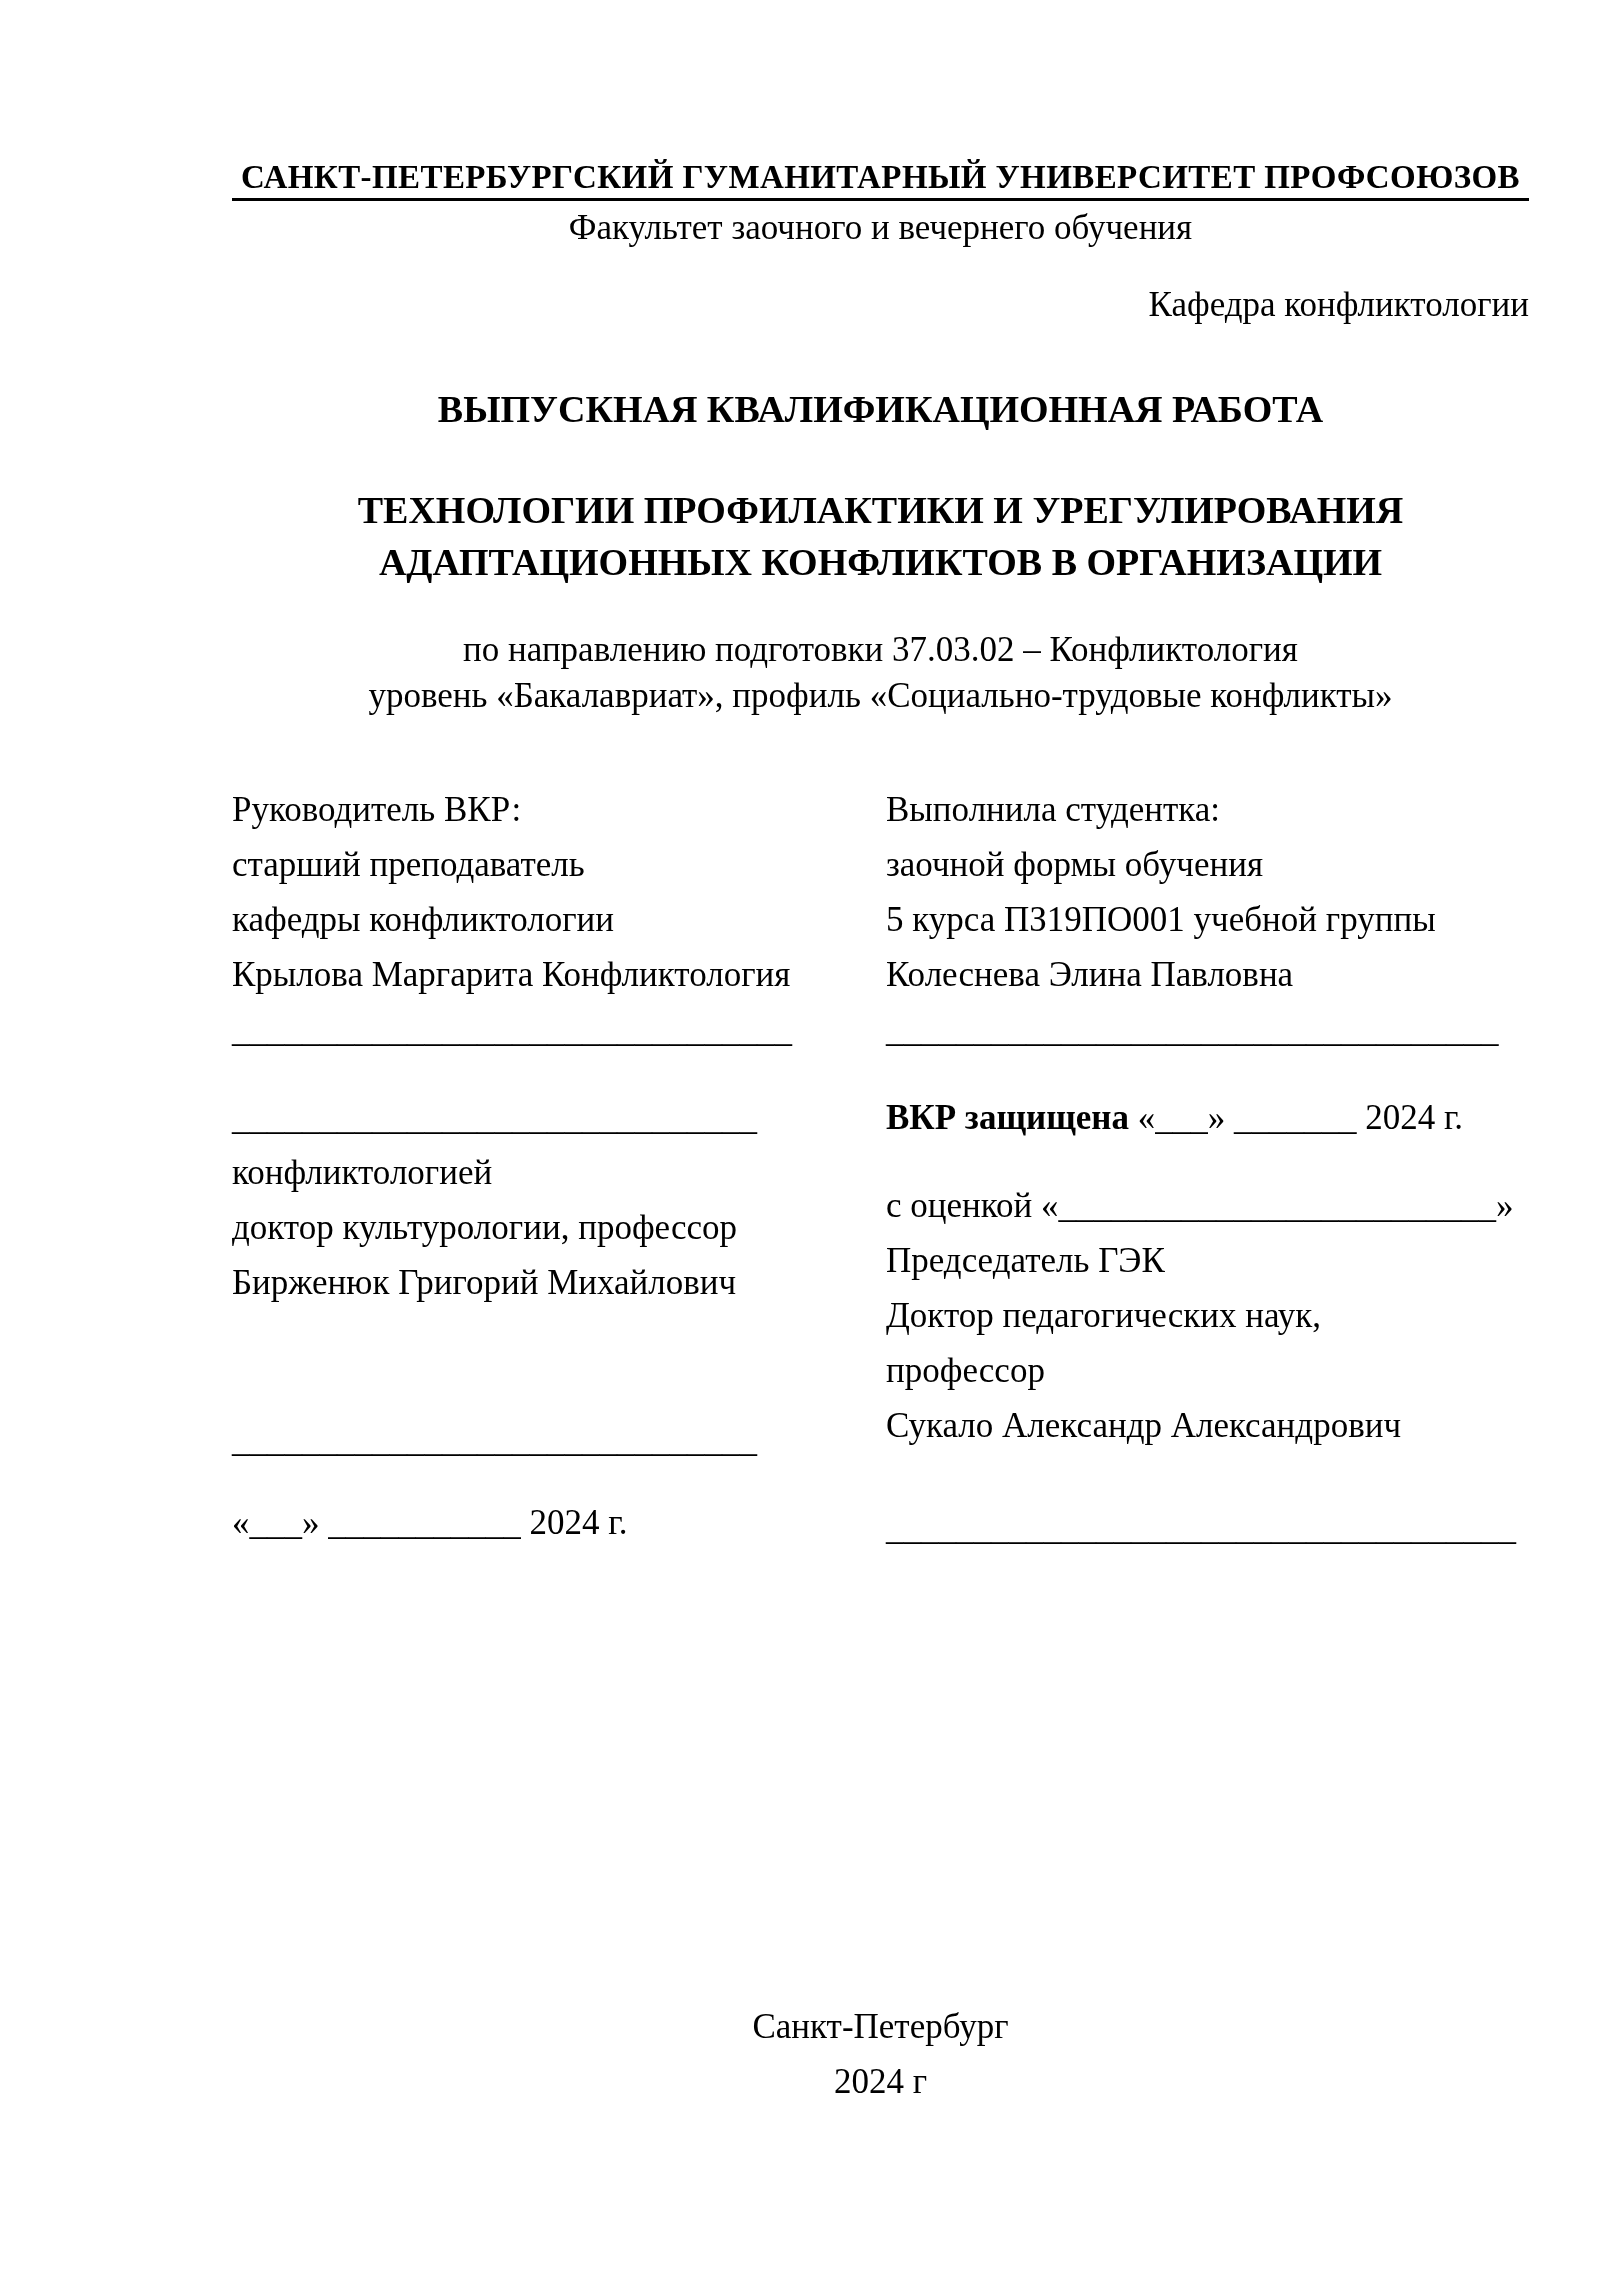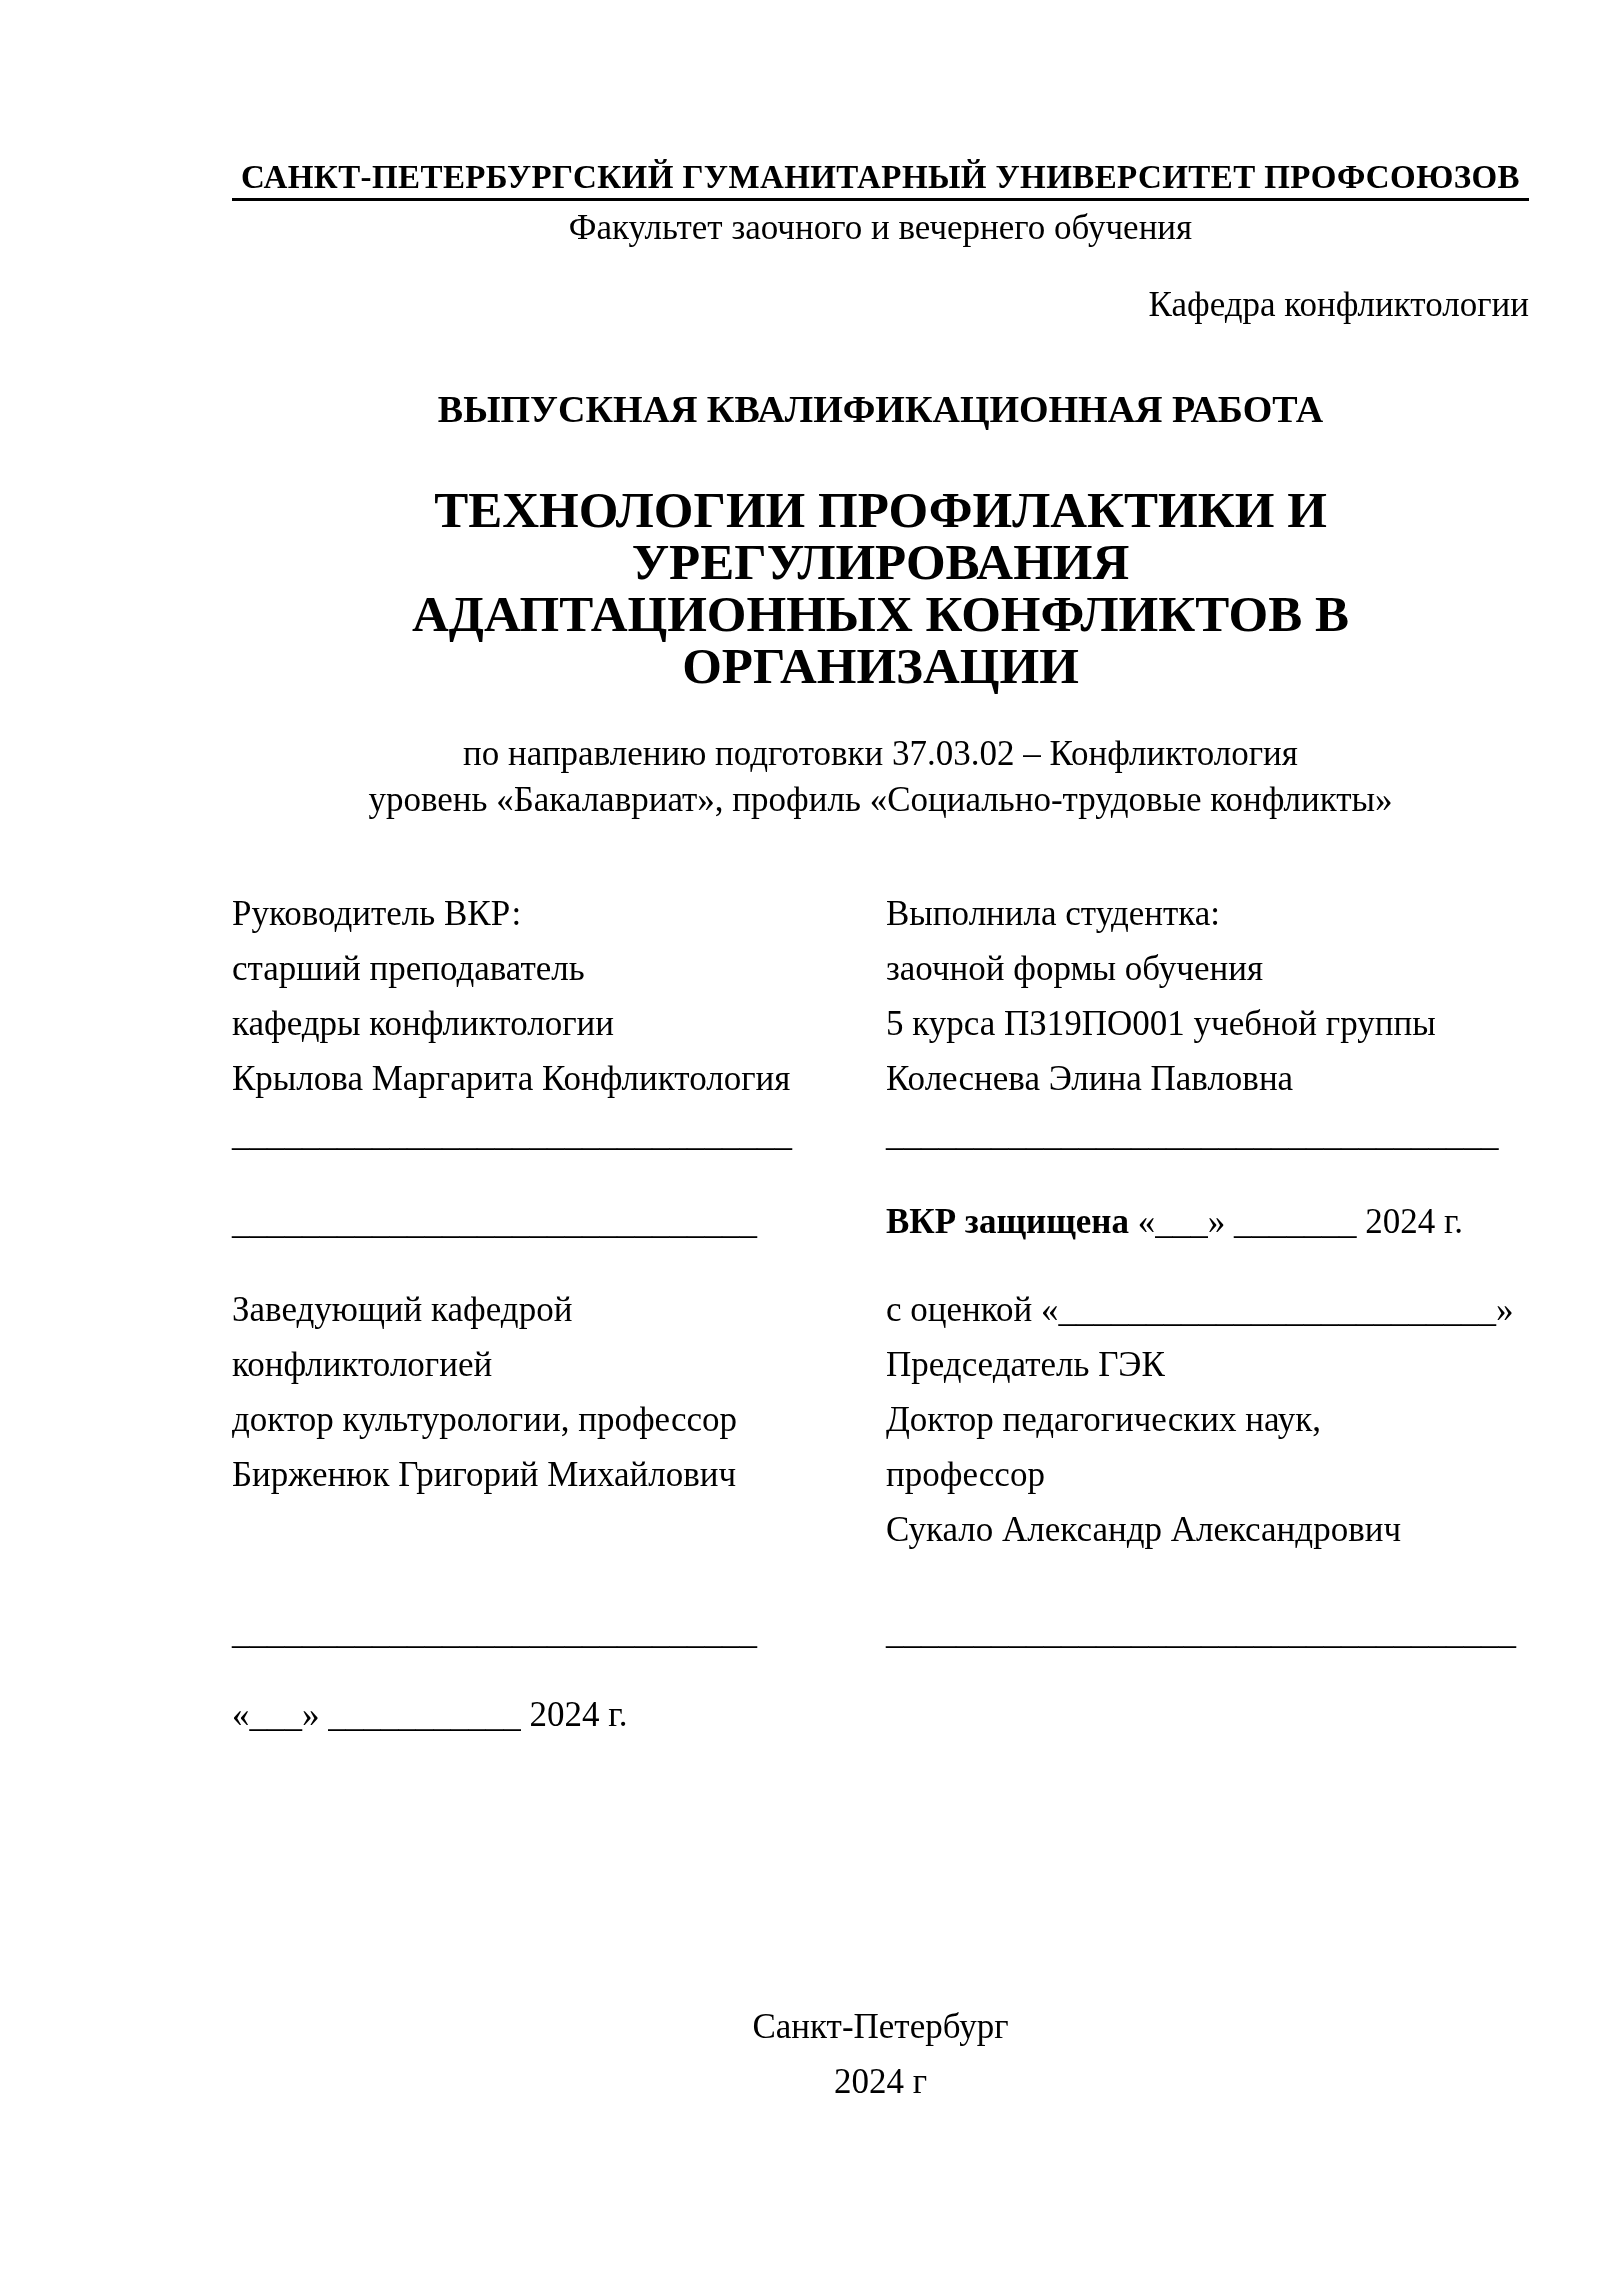--- a/index.html
+++ b/index.html
@@ -45,21 +45,21 @@
   .work-type {
     text-align: center;
     font-weight: bold;
     font-size: 38px;
     margin-top: 56px;
     line-height: 49px;
   }
   .thesis-title {
     text-align: center;
     font-weight: bold;
-    font-size: 51px;
+    font-size: 38px;
     margin-top: 50px;
     line-height: 52px;
   }
   .program {
     text-align: center;
     margin-top: 39px;
     line-height: 46px;
   }
   .columns {
     display: flex;
@@ -114,21 +114,20 @@
 
   <div class="columns">
 
     <div class="col-left">
       <div class="line">Руководитель ВКР:</div>
       <div class="line">старший преподаватель</div>
       <div class="line">кафедры конфликтологии</div>
       <div class="line">Крылова Маргарита Конфликтология</div>
       <div class="line">________________________________</div>
       <div class="line gap-mid">______________________________</div>
-      <div class="line gap-mid">Заведующий кафедрой</div>
       <div class="line">конфликтологией</div>
       <div class="line">доктор культурологии, профессор</div>
       <div class="line">Бирженюк Григорий Михайлович</div>
       <div class="line gap-big">______________________________</div>
       <div class="line gap-small">«___» ___________ 2024 г.</div>
     </div>
 
     <div class="col-right">
       <div class="line">Выполнила студентка:</div>
       <div class="line">заочной формы обучения</div>

